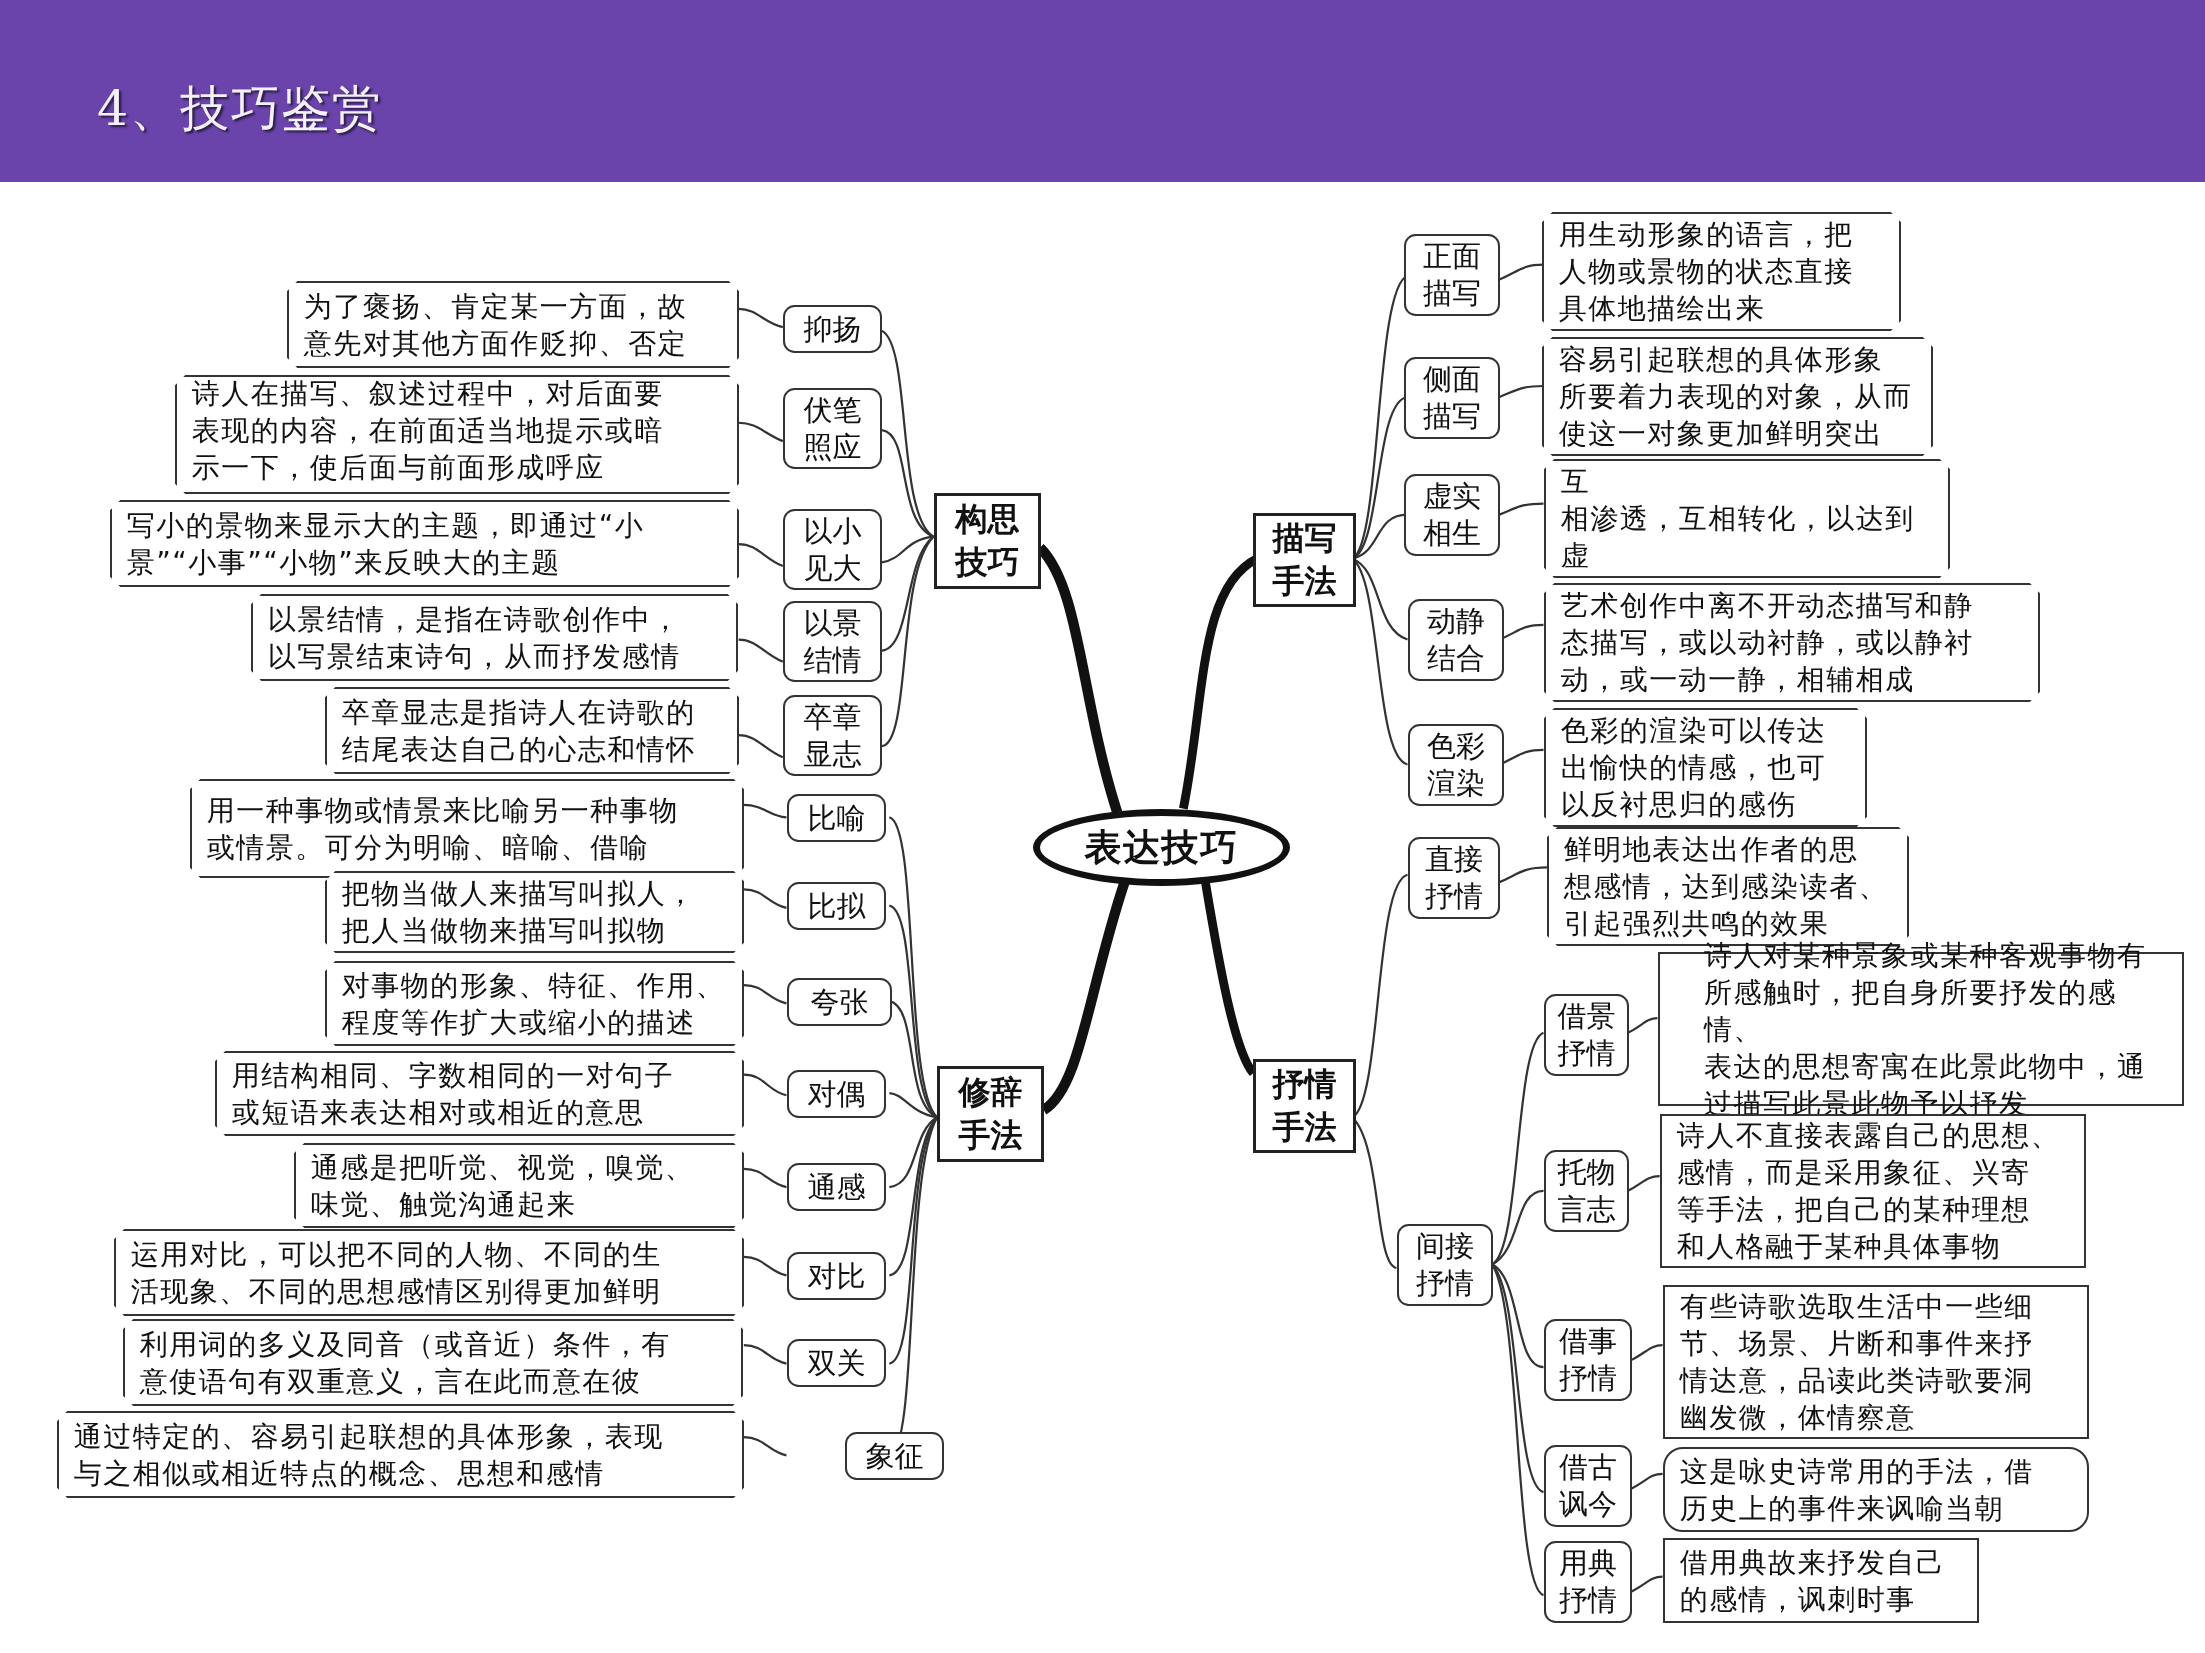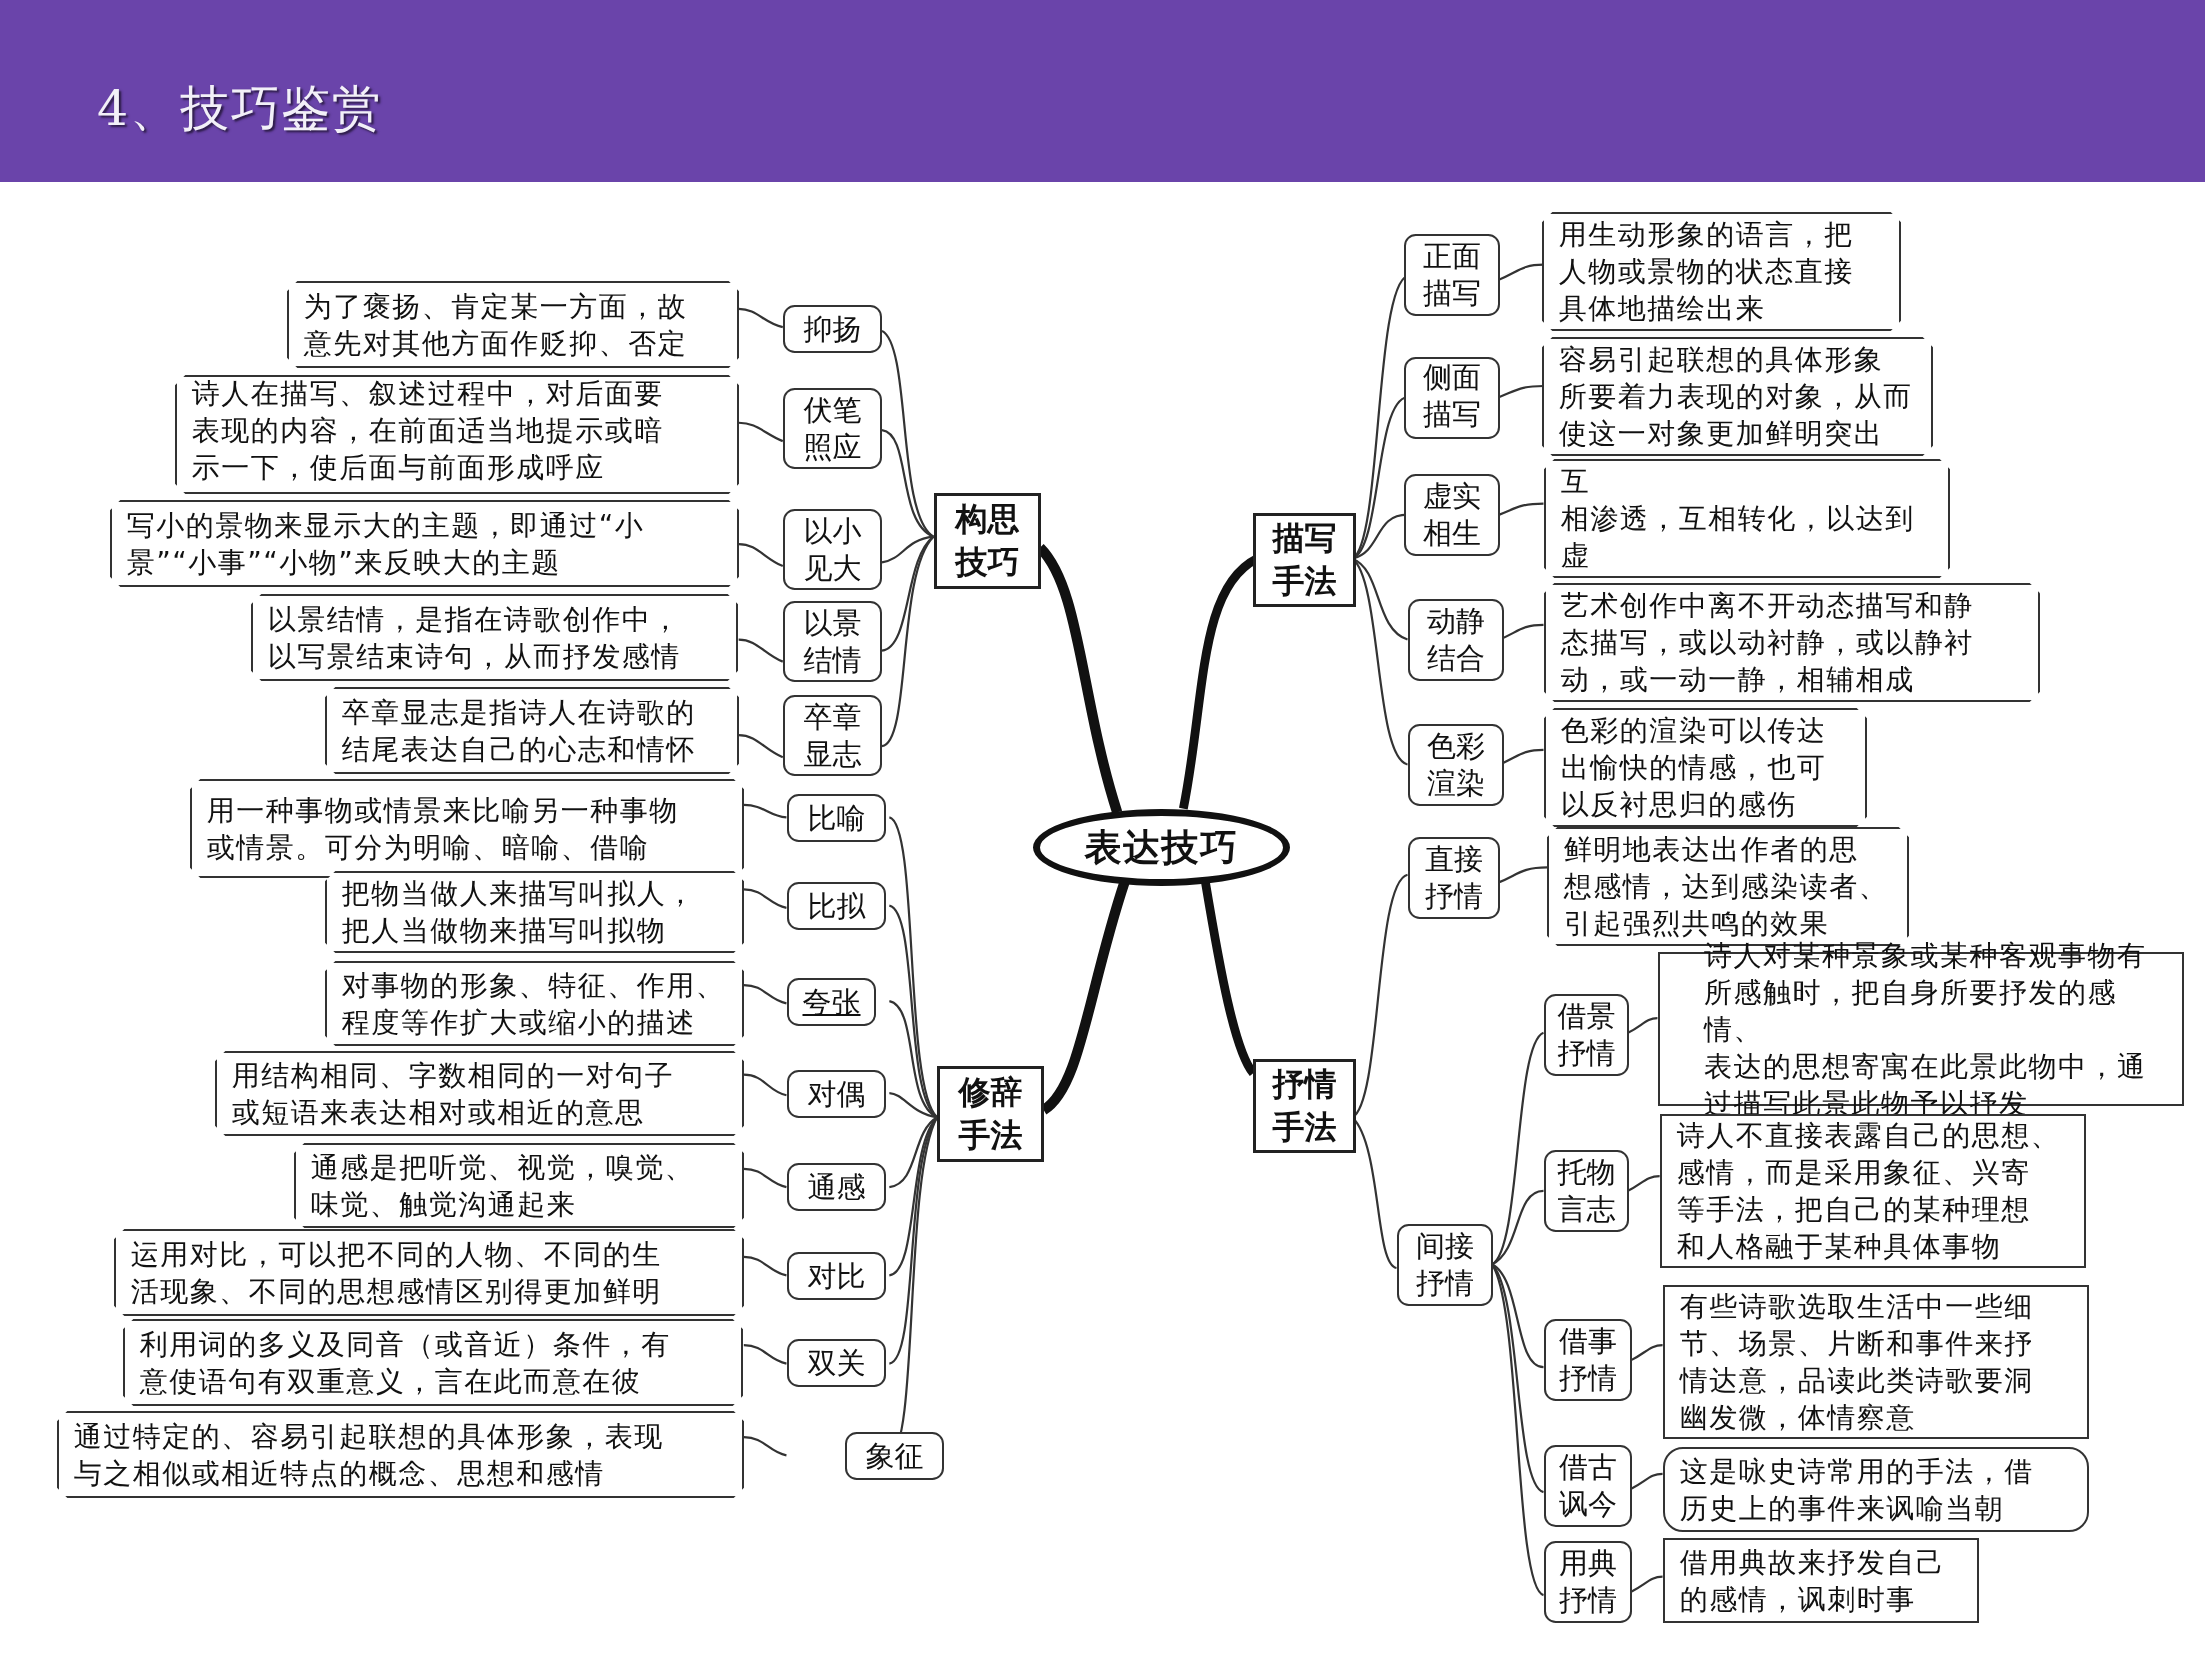--- a/index.html
+++ b/index.html
@@ -166,21 +166,21 @@
     <span class="txt">卒章显志是指诗人在诗歌的
 结尾表达自己的心志和情怀</span>
   </div>
 
   <div class="node tech" style="left:787px;top:794px;width:99px;height:48px;">
     <span>比喻</span>
   </div>
   <div class="node tech" style="left:787px;top:882px;width:99px;height:48px;">
     <span>比拟</span>
   </div>
-  <div class="node tech" style="left:787px;top:978px;width:89px;height:48px;text-decoration:underline;">
+  <div class="node tech" style="left:787px;top:978px;width:105px;height:48px;">
     <span>夸张</span>
   </div>
   <div class="node tech" style="left:787px;top:1070px;width:99px;height:48px;">
     <span>对偶</span>
   </div>
   <div class="node tech" style="left:787px;top:1163px;width:99px;height:48px;">
     <span>通感</span>
   </div>
   <div class="node tech" style="left:787px;top:1252px;width:99px;height:48px;">
     <span>对比</span>
@@ -222,21 +222,21 @@
   </div>
   <div class="node desc" style="left:57px;top:1411px;width:687px;height:87px;">
     <span class="txt">通过特定的、容易引起联想的具体形象，表现
 与之相似或相近特点的概念、思想和感情</span>
   </div>
 
   <div class="node tech" style="left:1404px;top:234px;width:96px;height:82px;">
     <span style="white-space:pre-line">正面
 描写</span>
   </div>
-  <div class="node tech" style="left:1404px;top:357px;width:96px;height:82px;font-family:Liberation Mono, monospace;">
+  <div class="node tech" style="left:1404px;top:357px;width:96px;height:82px;">
     <span style="white-space:pre-line">侧面
 描写</span>
   </div>
   <div class="node tech" style="left:1404px;top:474px;width:96px;height:82px;">
     <span style="white-space:pre-line">虚实
 相生</span>
   </div>
   <div class="node tech" style="left:1408px;top:599px;width:96px;height:82px;">
     <span style="white-space:pre-line">动静
 结合</span>

